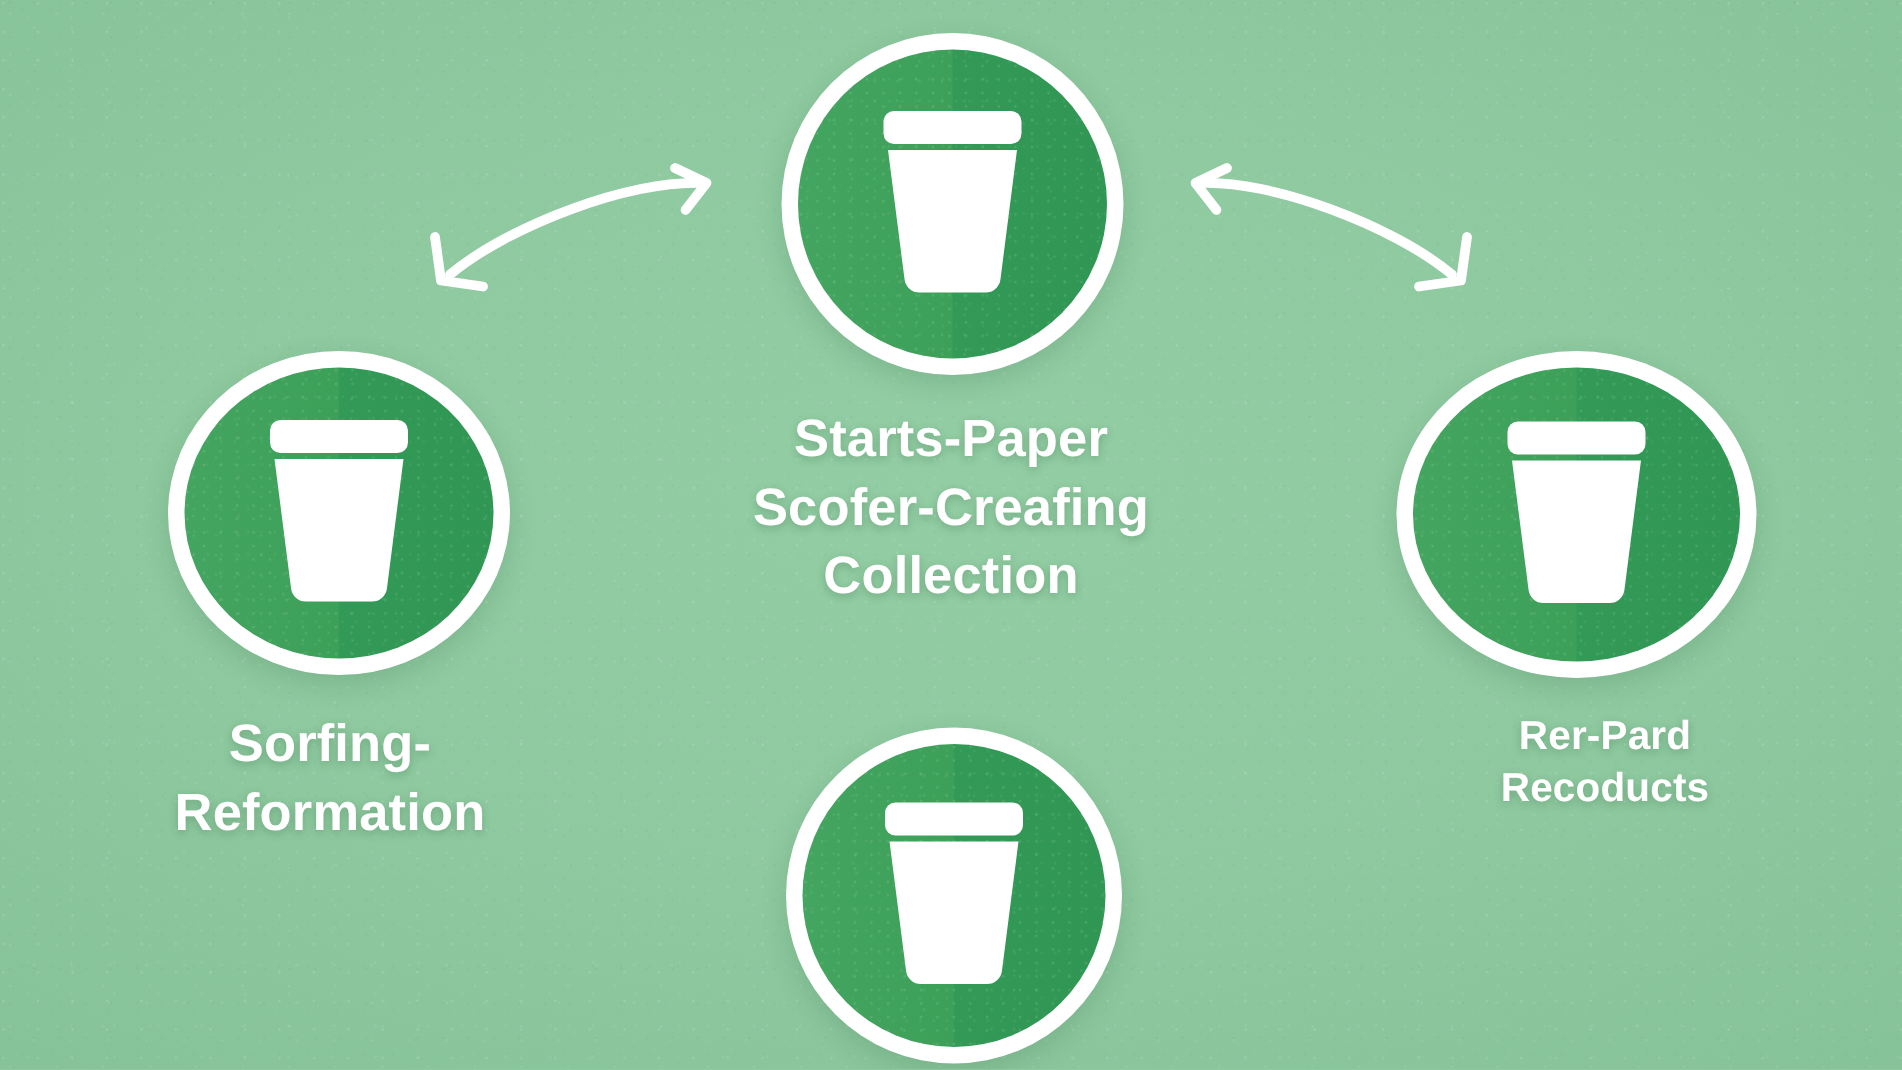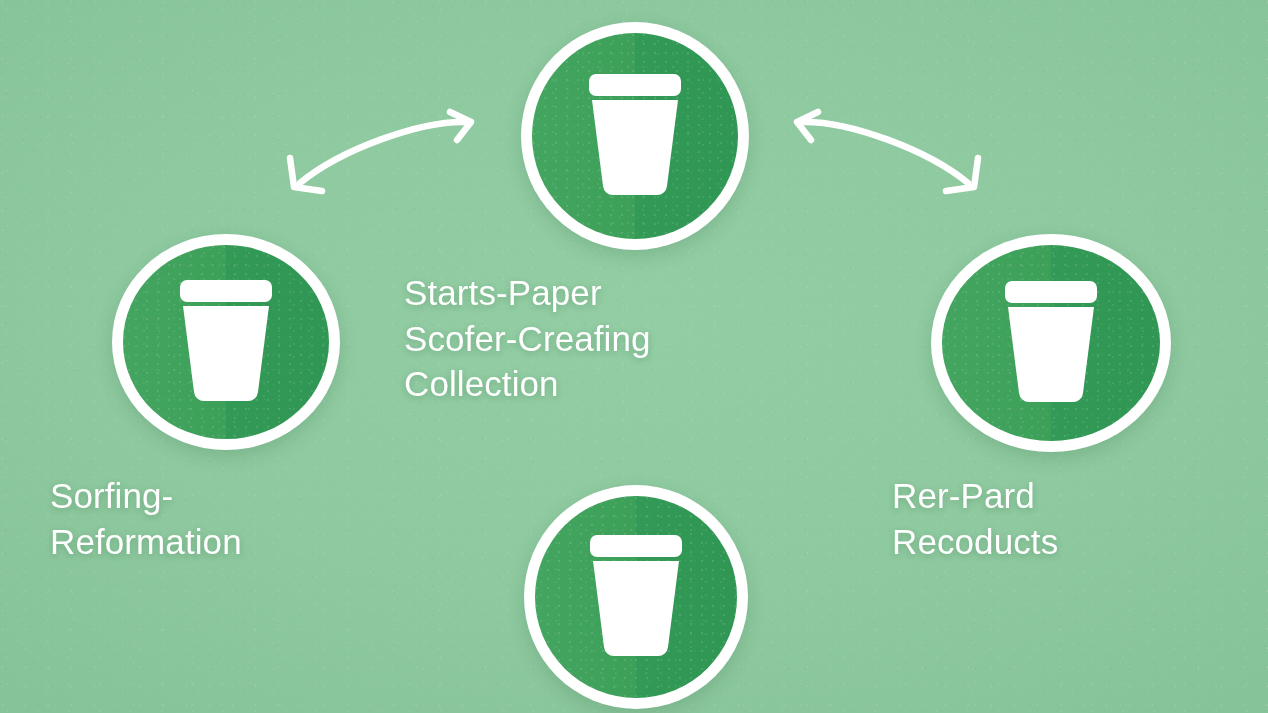--- a/index.html
+++ b/index.html
@@ -72,37 +72,38 @@
     background-size: 11px 9px, 15px 13px, 9px 15px;
   }
   .bin-icon {
     position: relative;
     z-index: 2;
   }
 
   .label {
     position: absolute;
     color: #ffffff;
-    font-weight: normal;
+    font-weight: bold;
+    text-align: center;
     line-height: 1.30;
     letter-spacing: .1px;
     text-shadow: 0 2px 6px rgba(45,95,60,.30);
     white-space: pre-line;
   }
 
   
   #node-top      { left: 521px;  top: 22px;  width: 228px; height: 228px; }
   #node-left     { left: 112px;  top: 234px; width: 228px; height: 216px; }
   #node-right    { left: 931px;  top: 234px; width: 240px; height: 218px; }
   #node-bottom   { left: 524px;  top: 485px; width: 224px; height: 224px; }
 
   
   #label-center { left: 404px; top: 270px; width: 460px; font-size: 35px; }
   #label-left   { left: 50px;  top: 473px; width: 340px; font-size: 35px; }
-  #label-right  { left: 892px; top: 473px; width: 356px; font-size: 35px; }
+  #label-right  { left: 892px; top: 473px; width: 356px; font-size: 27px; }
 
   #arrows {
     position: absolute;
     inset: 0;
     pointer-events: none;
   }
 </style>
 </head>
 <body>
 

